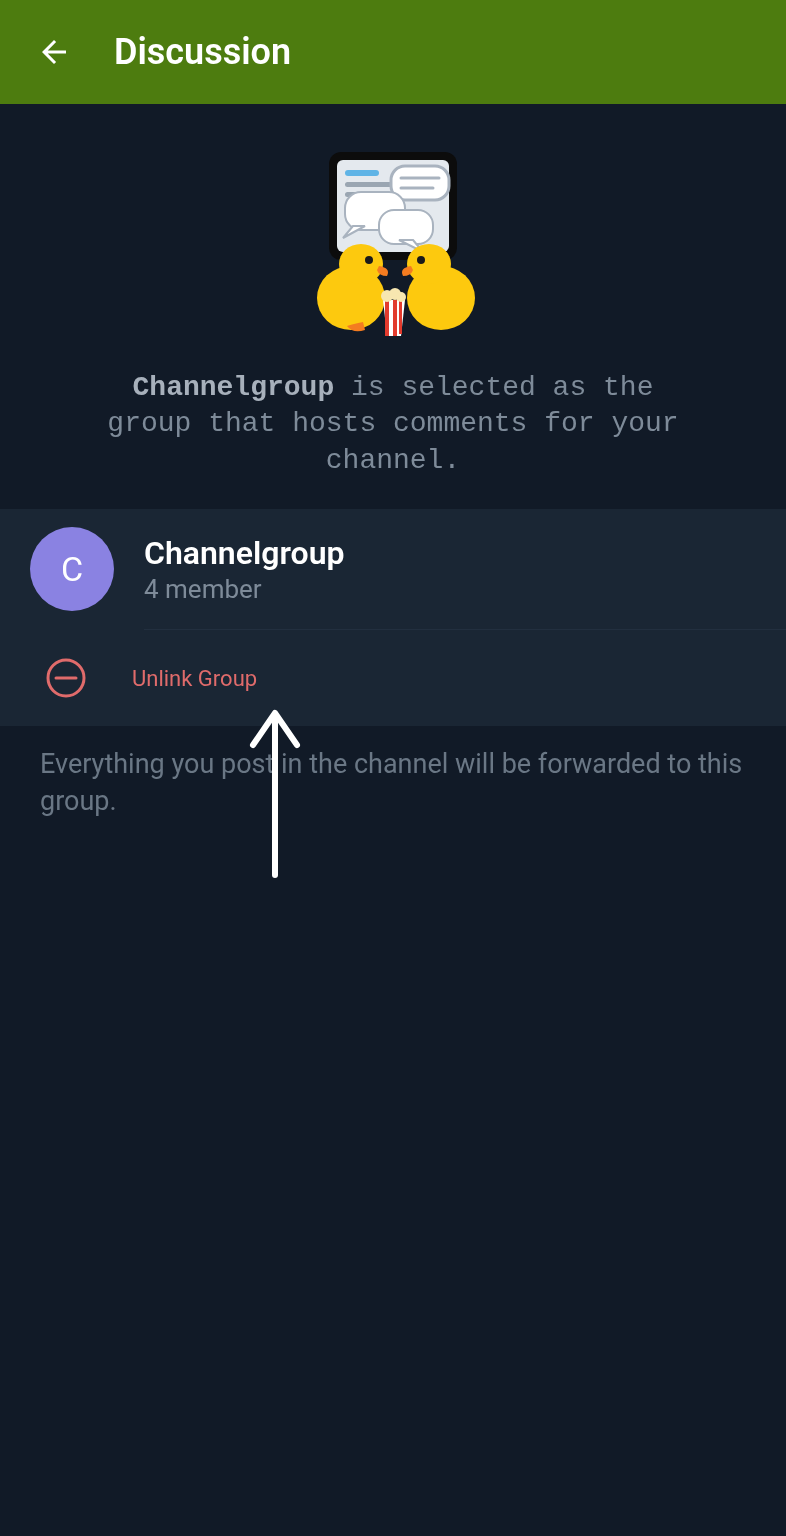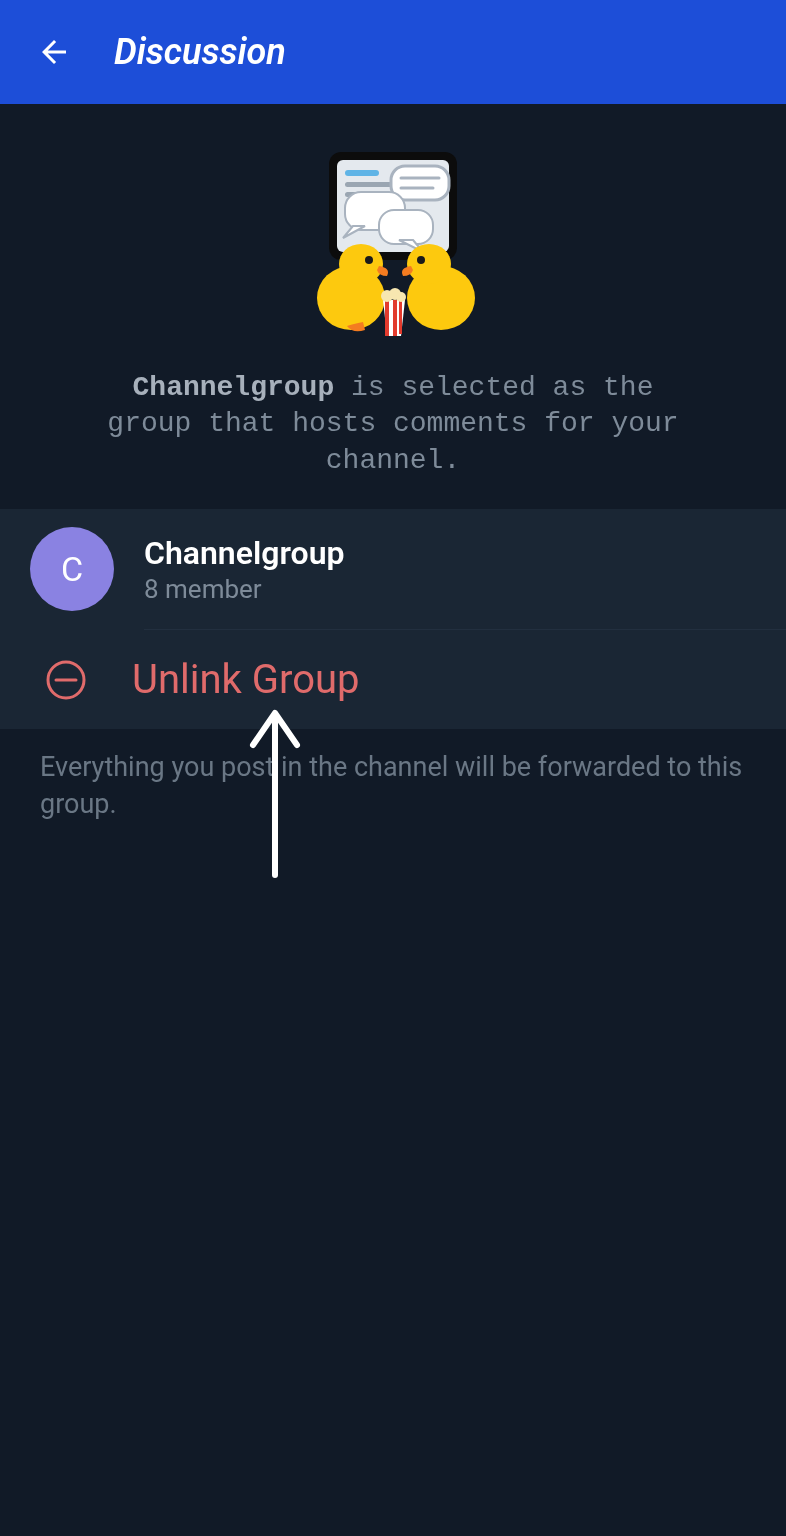--- a/index.html
+++ b/index.html
@@ -6,26 +6,25 @@
   html, body {
     width: 786px;
     height: 1536px;
     background: #111a27;
     font-family: -apple-system, BlinkMacSystemFont, "Segoe UI", Roboto, Helvetica, Arial, sans-serif;
     color: #fff;
     overflow: hidden;
   }
   .header {
     height: 104px;
-    background: #1d4ed8;
+    background: #4d7c0f;
     display: flex;
     align-items: center;
     padding: 16px 20px;
     gap: 36px;
-    font-style: italic;
   }
   .back-arrow {
     width: 40px;
     height: 40px;
     display: flex;
     align-items: center;
     justify-content: center;
     cursor: pointer;
     margin-left: 14px;
   }
@@ -95,21 +94,21 @@
     padding: 26px 30px 26px 44px;
     gap: 44px;
     cursor: pointer;
   }
   .unlink-icon {
     width: 44px;
     height: 44px;
     flex-shrink: 0;
   }
   .unlink-label {
-    font-size: 40px;
+    font-size: 22px;
     color: #e06b6b;
     font-weight: 400;
   }
   .footer-note {
     padding: 20px 40px;
     font-size: 27px;
     color: #6a7785;
     line-height: 1.35;
   }
   .annotation-arrow {
@@ -184,21 +183,21 @@
   <div class="intro-text">
     <span class="bold">Channelgroup</span><span> is selected as the group that hosts comments for your channel.</span>
   </div>
 </div>
 
 <div class="card">
   <div class="group-row">
     <div class="avatar">C</div>
     <div class="group-info">
       <div class="group-name">Channelgroup</div>
-      <div class="group-members">8 member</div>
+      <div class="group-members">4 member</div>
     </div>
   </div>
   <div class="divider"></div>
   <div class="unlink-row">
     <div class="unlink-icon">
       <svg width="44" height="44" viewBox="0 0 44 44">
         <circle cx="22" cy="22" r="18" fill="none" stroke="#e06b6b" stroke-width="3"></circle>
         <line x1="12" y1="22" x2="32" y2="22" stroke="#e06b6b" stroke-width="3" stroke-linecap="round"></line>
       </svg>
     </div>

